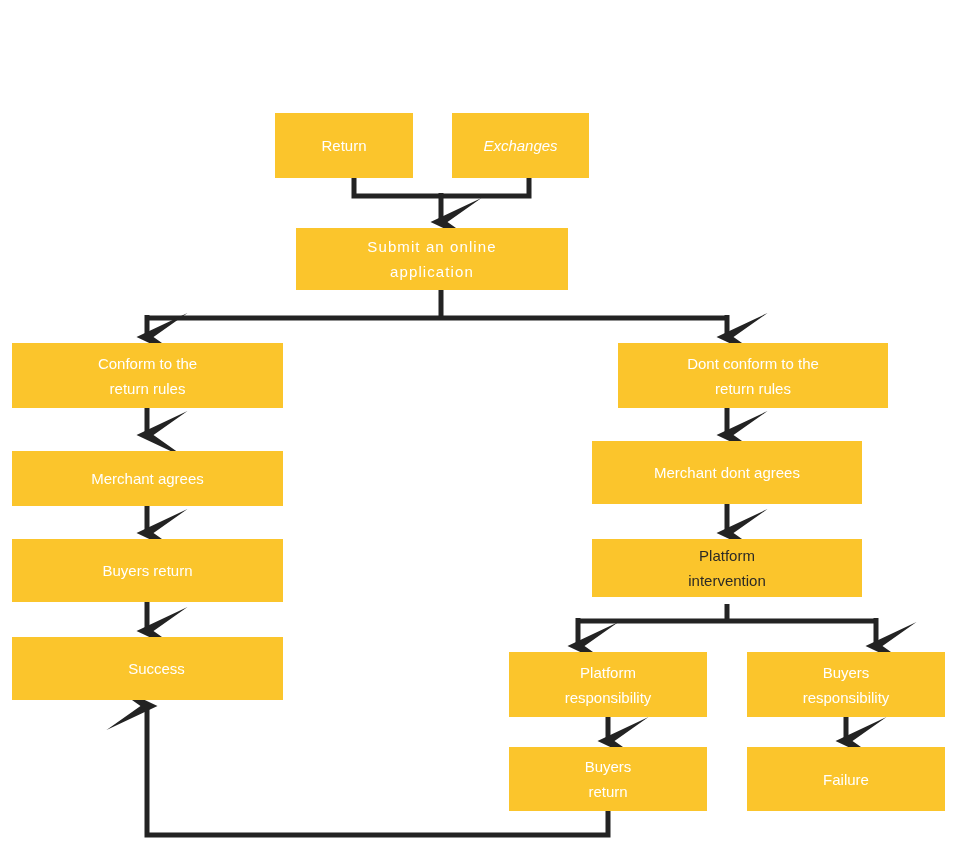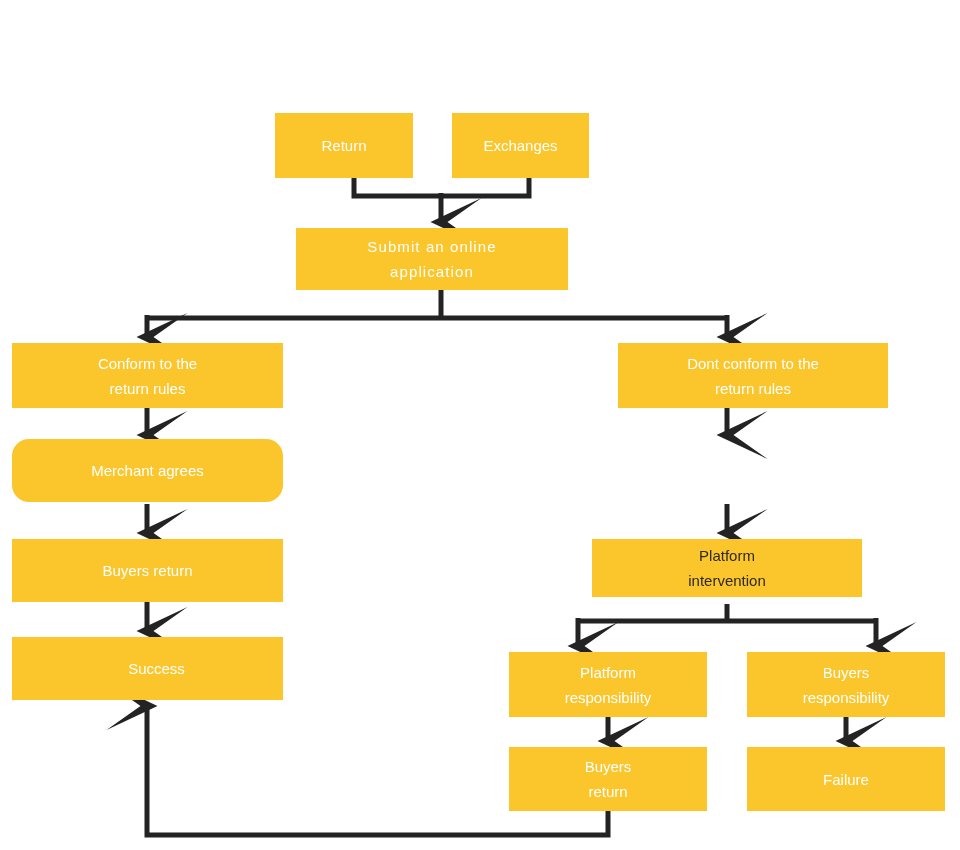--- a/index.html
+++ b/index.html
@@ -110,43 +110,46 @@
       <path d="M846,717 L846,741" marker-end="url(#ah)"></path>
 
       <path d="M608,811 L608,835 L147,835 L147,706" marker-end="url(#ah)"></path>
     </g>
   </svg>
 
   <div class="node" style="left:275px;top:113px;width:138px;height:65px;">
     <span class="lbl">Return</span>
   </div>
 
-  <div class="node" style="left:452px;top:113px;width:137px;height:65px;">
+  <div class="node" style="left:452px;top:113px;width:137px;height:65px;font-style:italic;">
     <span class="lbl">Exchanges</span>
   </div>
 
   <div class="node tracked" style="left:296px;top:228px;width:272px;height:62px;">
     <span class="lbl">Submit an online
 application</span>
   </div>
 
   <div class="node" style="left:12px;top:343px;width:271px;height:65px;">
     <span class="lbl">Conform to the
 return rules</span>
   </div>
 
   <div class="node" style="left:592px;top:343px;width:270px;height:65px;margin-left:26px;">
     <span class="lbl">Dont conform to the
 return rules</span>
   </div>
 
-  <div class="node" style="left:12px;top:439px;width:271px;height:63px;border-radius:17px;">
+  <div class="node" style="left:12px;top:451px;width:271px;height:55px;">
     <span class="lbl">Merchant agrees</span>
   </div>
 
+  <div class="node" style="left:592px;top:441px;width:270px;height:63px;">
+    <span class="lbl">Merchant dont agrees</span>
+  </div>
 
   <div class="node" style="left:12px;top:539px;width:271px;height:63px;">
     <span class="lbl">Buyers return</span>
   </div>
 
   <div class="node dark" style="left:592px;top:539px;width:270px;height:58px;">
     <span class="lbl">Platform
 intervention</span>
   </div>
 

